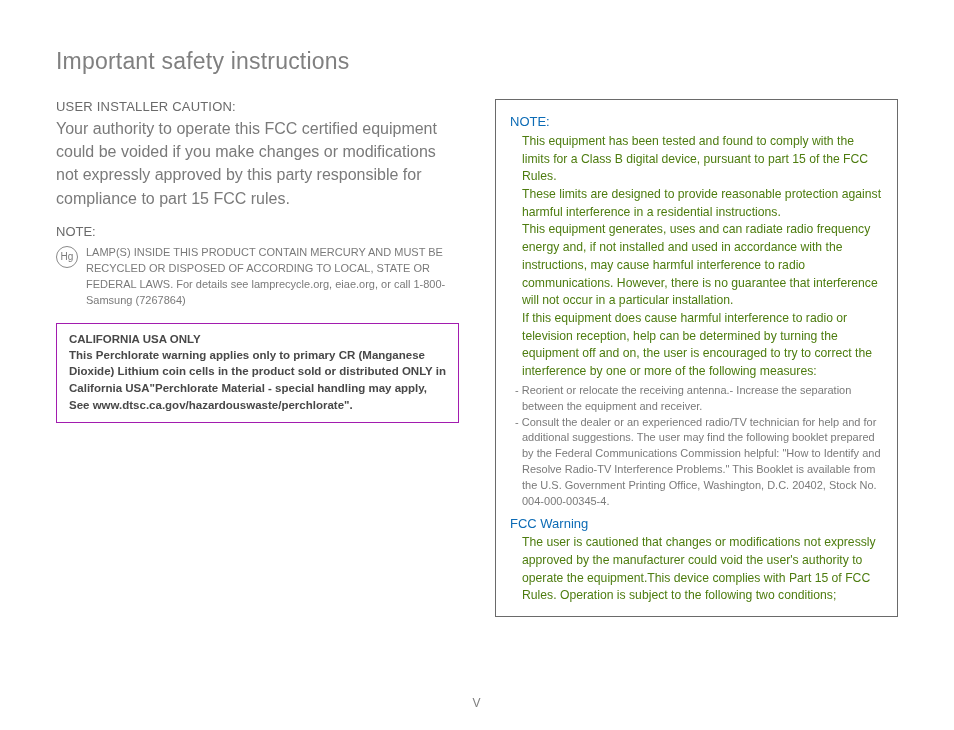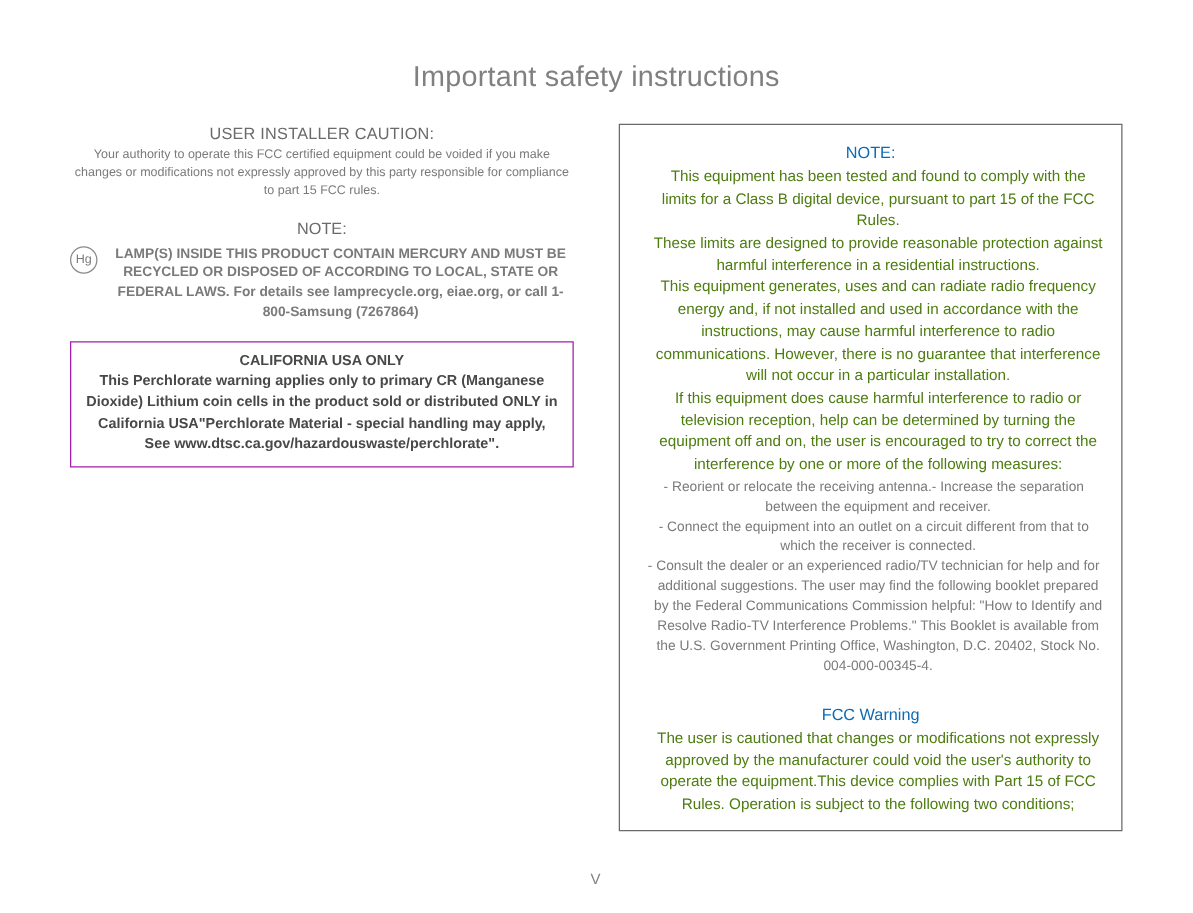--- a/index.html
+++ b/index.html
@@ -1,15 +1,15 @@
 <!DOCTYPE html>
 <html><head>
 <meta charset="utf-8">
 <style>
-  * { box-sizing: border-box; margin: 0; padding: 0; text-align: center; }
+  * { box-sizing: border-box; margin: 0; padding: 0; }
   body {
     width: 954px;
     height: 730px;
     background: #fff;
     font-family: "Helvetica Neue", Helvetica, Arial, sans-serif;
     font-weight: 300;
     color: #5a5a5a;
     padding: 48px 56px 20px 56px;
     position: relative;
   }
@@ -28,21 +28,21 @@
     flex: 1 1 50%;
   }
   .section-heading {
     font-size: 13px;
     color: #6a6a6a;
     font-weight: 400;
     letter-spacing: 0.2px;
     margin-bottom: 3px;
   }
   .body-text {
-    font-size: 10px;
+    font-size: 16px;
     line-height: 1.45;
     color: #7a7a7a;
     font-weight: 300;
   }
   .note-label {
     font-size: 13px;
     color: #6a6a6a;
     font-weight: 400;
     margin-top: 14px;
     margin-bottom: 6px;
@@ -61,21 +61,21 @@
     align-items: center;
     justify-content: center;
     font-size: 10px;
     color: #7a7a7a;
     margin-top: 1px;
   }
   .hg-text {
     font-size: 11px;
     line-height: 1.45;
     color: #7a7a7a;
-    font-weight: 700;
+    font-weight: 400;
   }
   .boxed {
     border: 1px solid #a21caf;
     padding: 9px 12px;
     margin-top: 14px;
   }
   .boxed-title {
     font-size: 11.5px;
     font-weight: 700;
     color: #484848;
@@ -112,21 +112,21 @@
     line-height: 1.45;
     color: #7a7a7a;
     font-weight: 300;
     padding-left: 12px;
     text-indent: -7px;
   }
   .fcc-heading {
     font-size: 13px;
     color: #0c6bb5;
     font-weight: 400;
-    margin-top: 22px;
+    margin-top: 6px;
     margin-bottom: 3px;
   }
   .cond-list {
     margin-top: 1px;
   }
   .cond-item {
     font-size: 11px;
     line-height: 1.45;
     color: #7a7a7a;
     font-weight: 300;
@@ -175,21 +175,20 @@
 
       <div class="right-note-label">NOTE:</div>
 
       <div class="right-body">This equipment has been tested and found to comply with the limits for a Class B digital device, pursuant to part 15 of the FCC Rules.</div>
       <div class="right-body">These limits are designed to provide reasonable protection against harmful interference in a residential instructions.</div>
       <div class="right-body">This equipment generates, uses and can radiate radio frequency energy and, if not installed and used in accordance with the instructions, may cause harmful interference to radio communications. However, there is no guarantee that interference will not occur in a particular installation.</div>
       <div class="right-body">If this equipment does cause harmful interference to radio or television reception, help can be determined by turning the equipment off and on, the user is encouraged to try to correct the interference by one or more of the following measures:</div>
 
       <div class="bullet-list">
         <div class="bullet-item">- Reorient or relocate the receiving antenna.- Increase the separation between the equipment and receiver.</div>
-        <div class="bullet-item">- Connect the equipment into an outlet on a circuit different from that to which the receiver is connected.</div>
         <div class="bullet-item">- Consult the dealer or an experienced radio/TV technician for help and for additional suggestions. The user may find the following booklet prepared by the Federal Communications Commission helpful: "How to Identify and Resolve Radio-TV Interference Problems." This Booklet is available from the U.S. Government Printing Office, Washington, D.C. 20402, Stock No. 004-000-00345-4.</div>
       </div>
 
       <div class="fcc-heading">FCC Warning</div>
       <div class="right-body">The user is cautioned that changes or modifications not expressly approved by the manufacturer could void the user's authority to operate the equipment.This device complies with Part 15 of FCC Rules. Operation is subject to the following two conditions;</div>
 
       <div class="cond-list">
       </div>
 
     </div>

